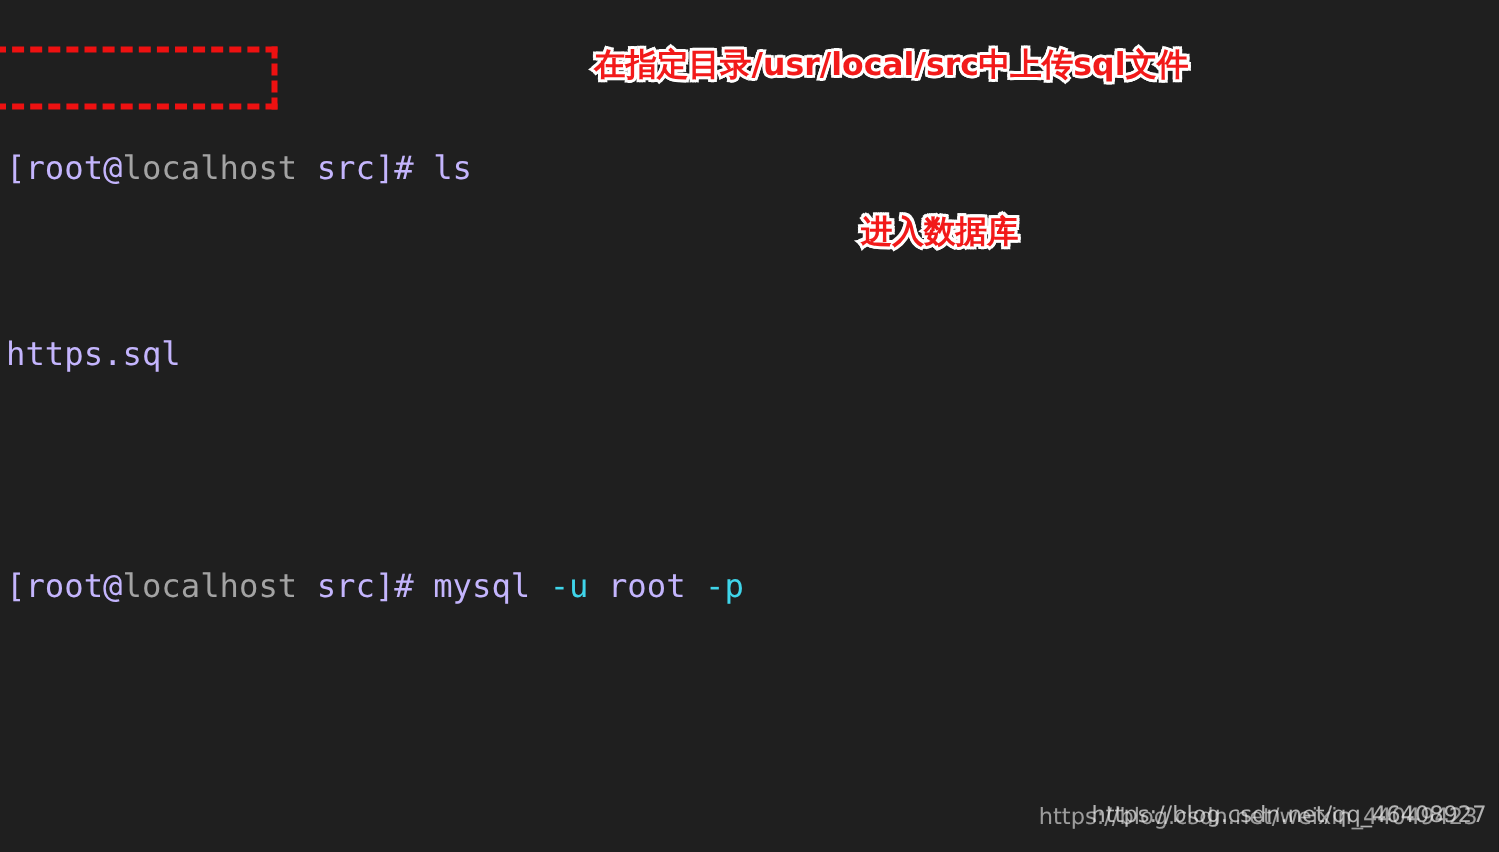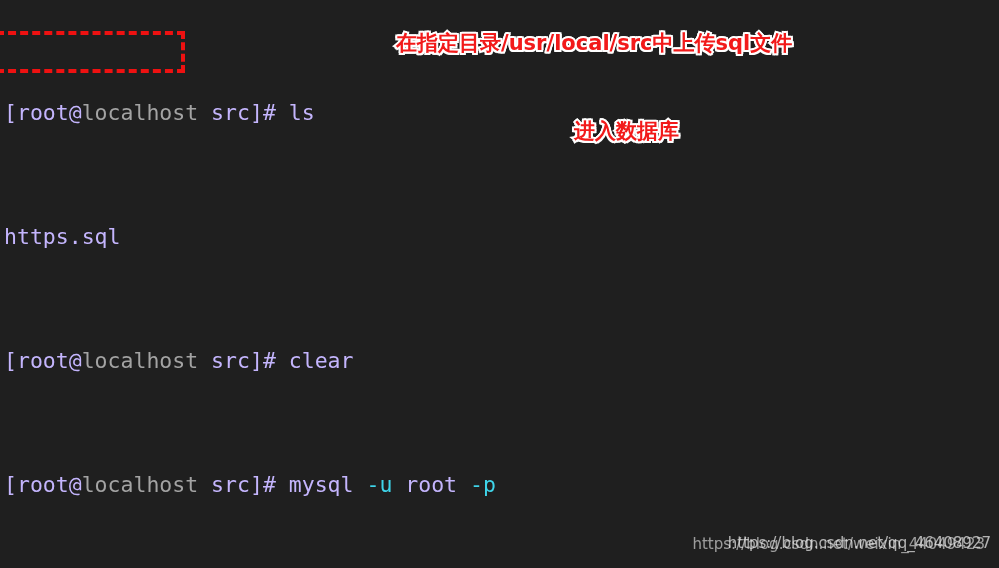--- a/index.html
+++ b/index.html
@@ -44,21 +44,21 @@
     font-weight: bold;
     color: #f21a1a;
     white-space: nowrap;
     -webkit-text-stroke: 3.5px #ffffff;
     paint-order: stroke fill;
     text-shadow:
       2px 0 0 #fff, -2px 0 0 #fff, 0 2px 0 #fff, 0 -2px 0 #fff,
       1.5px 1.5px 0 #fff, -1.5px 1.5px 0 #fff, 1.5px -1.5px 0 #fff, -1.5px -1.5px 0 #fff;
   }
   #annot-upload { left: 396px; top: 29px; font-size: 21px; }
-  #annot-enterdb { left: 574px; top: 117px; font-size: 21px; }
+  #annot-enterdb { left: 574px; top: 140px; font-size: 21px; }
   #annot-import  { left: 396px; top: 419px; font-size: 21px; }
 
   
   #dash-box {
     position: absolute;
     left: -4px;
     top: 31px;
     width: 189px;
     height: 42px;
     border: 4px dashed #ee1111;
@@ -89,21 +89,20 @@
 <body>
 
 <div id="screen">
 
   <div id="terminal">
 
     <div class="line"><span class="c-plain">[root@</span><span class="c-host">localhost</span><span class="c-plain"> src]# ls</span></div>
 
     <div class="line"><span class="c-plain">https.sql</span></div>
 
-    <div class="line"><span class="c-plain">[root@</span><span class="c-host">localhost</span><span class="c-plain"> src]# clear</span></div>
 
     <div class="line"><span class="c-plain">[root@</span><span class="c-host">localhost</span><span class="c-plain"> src]# mysql </span><span class="c-flag">-u</span><span class="c-plain"> root </span><span class="c-flag">-p</span></div>
 
     
 
     
 
     
 
     

